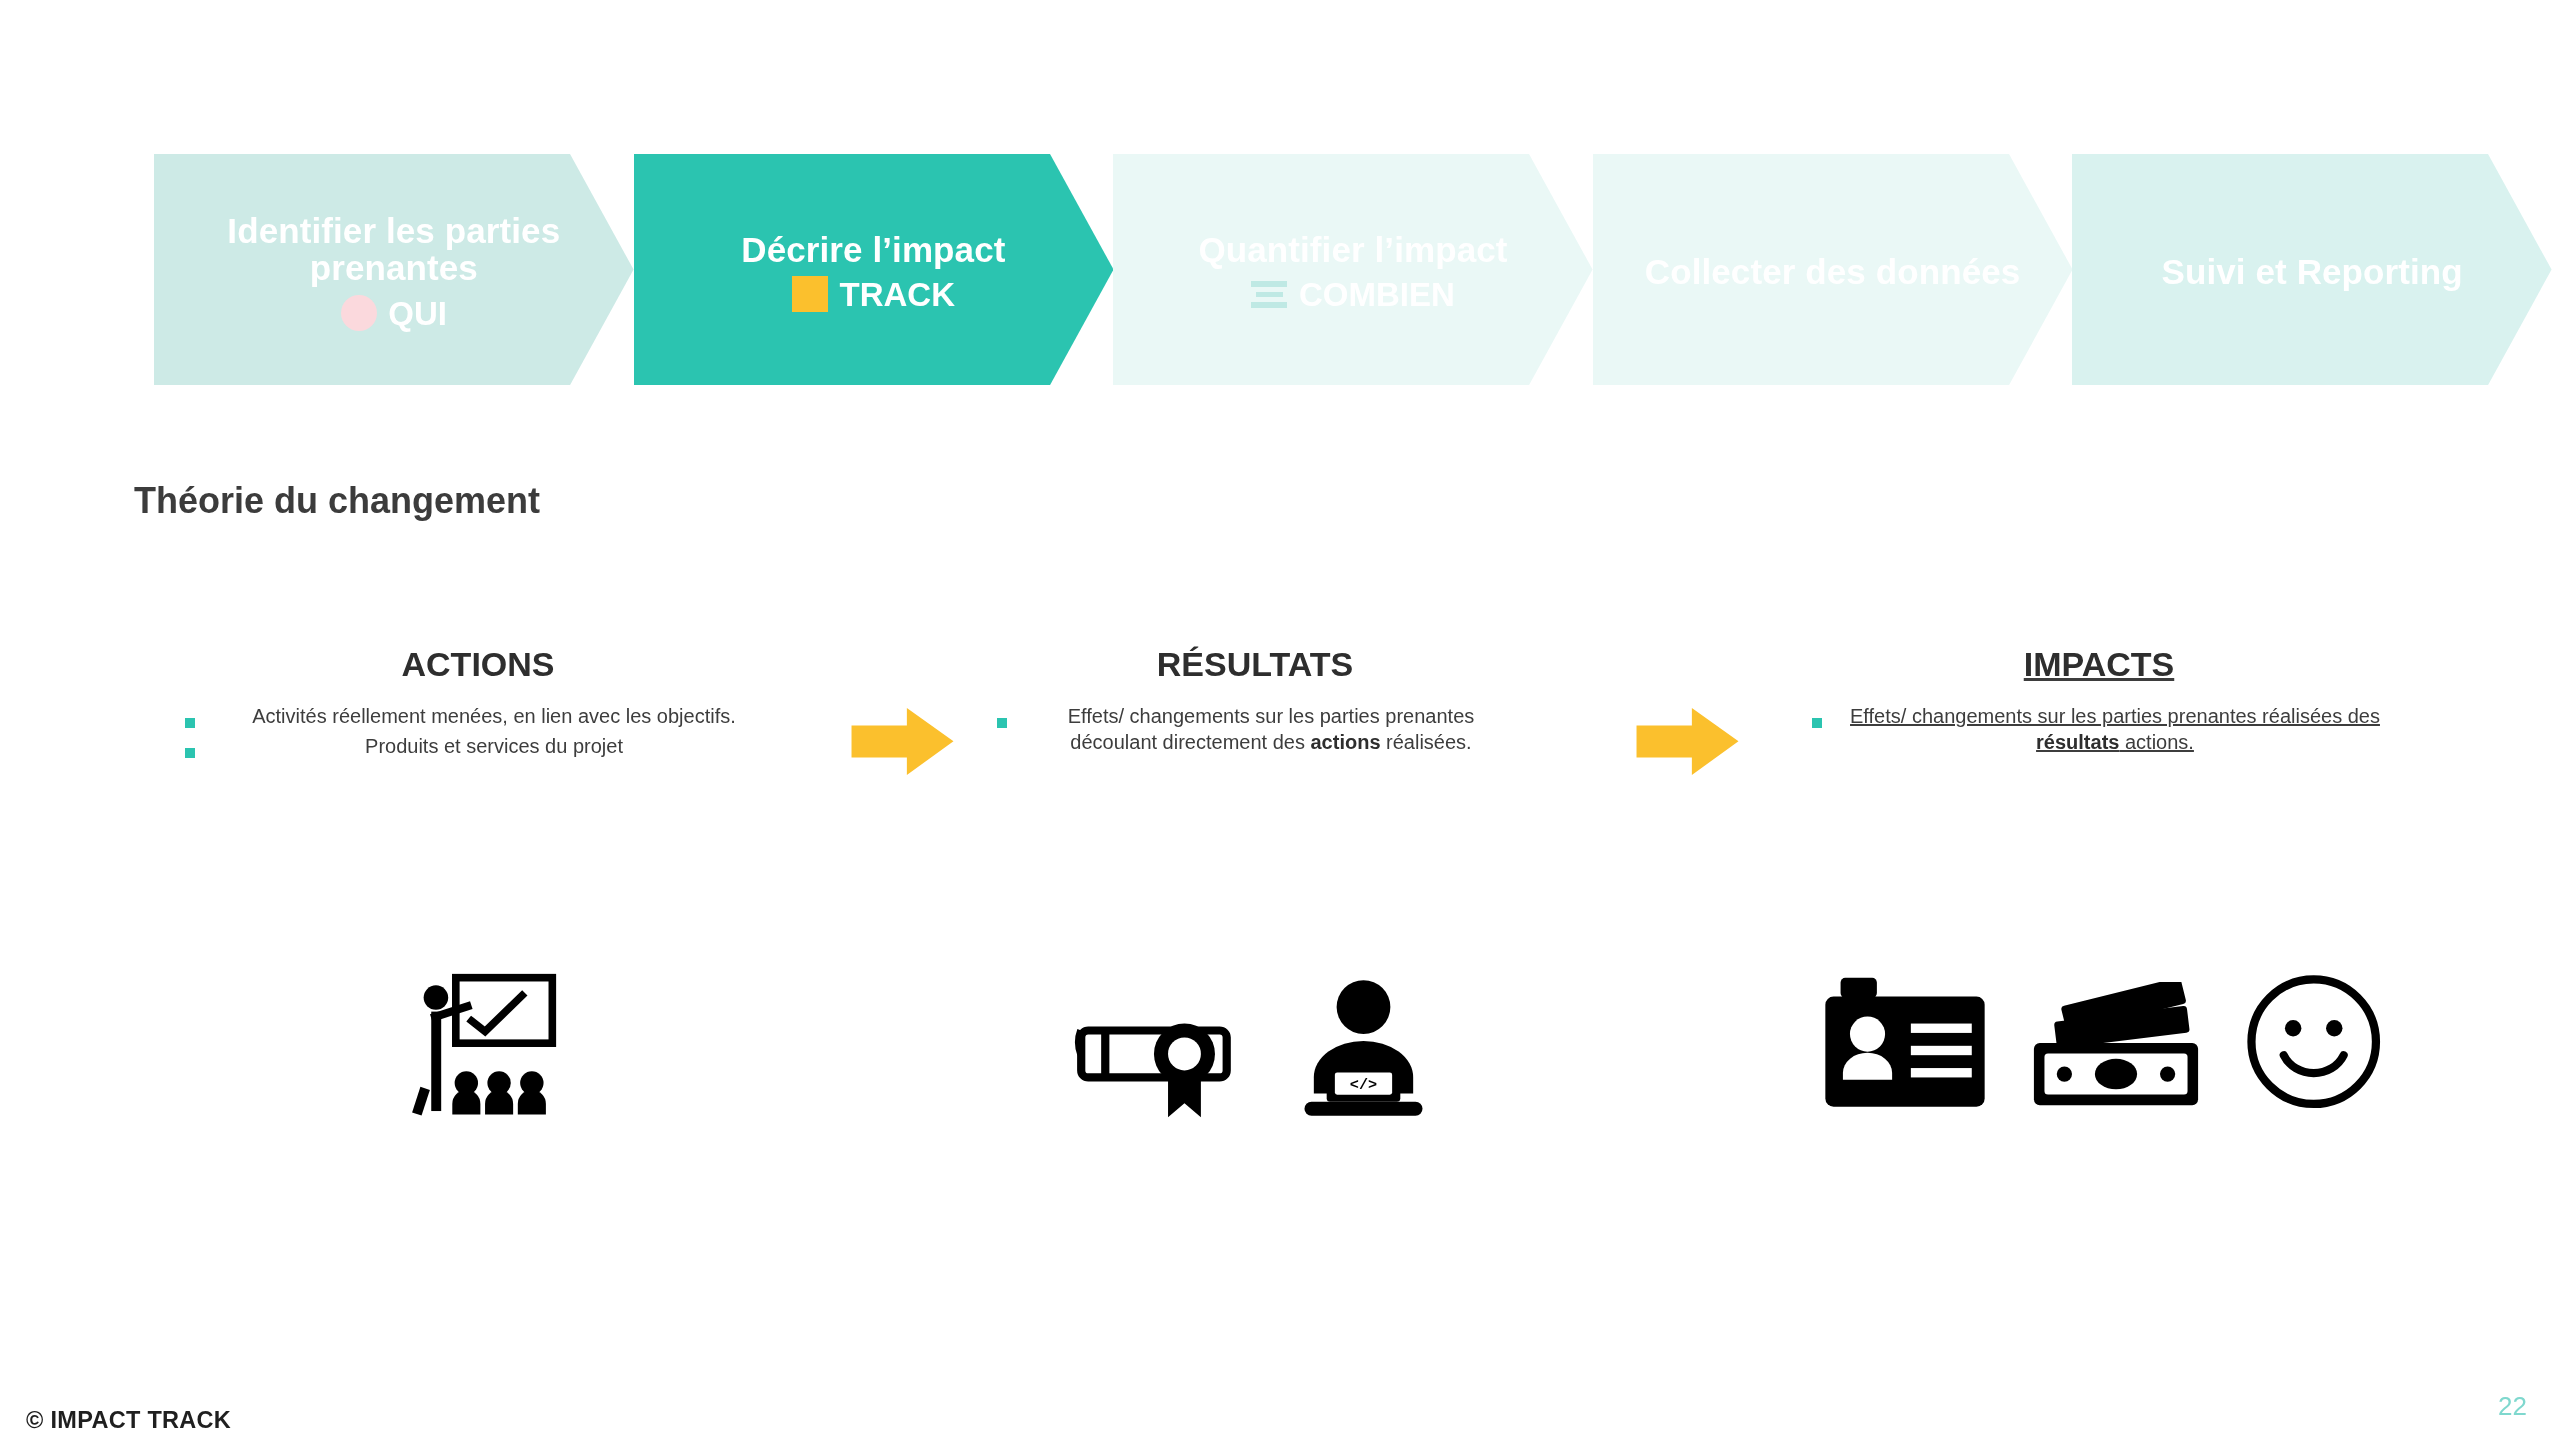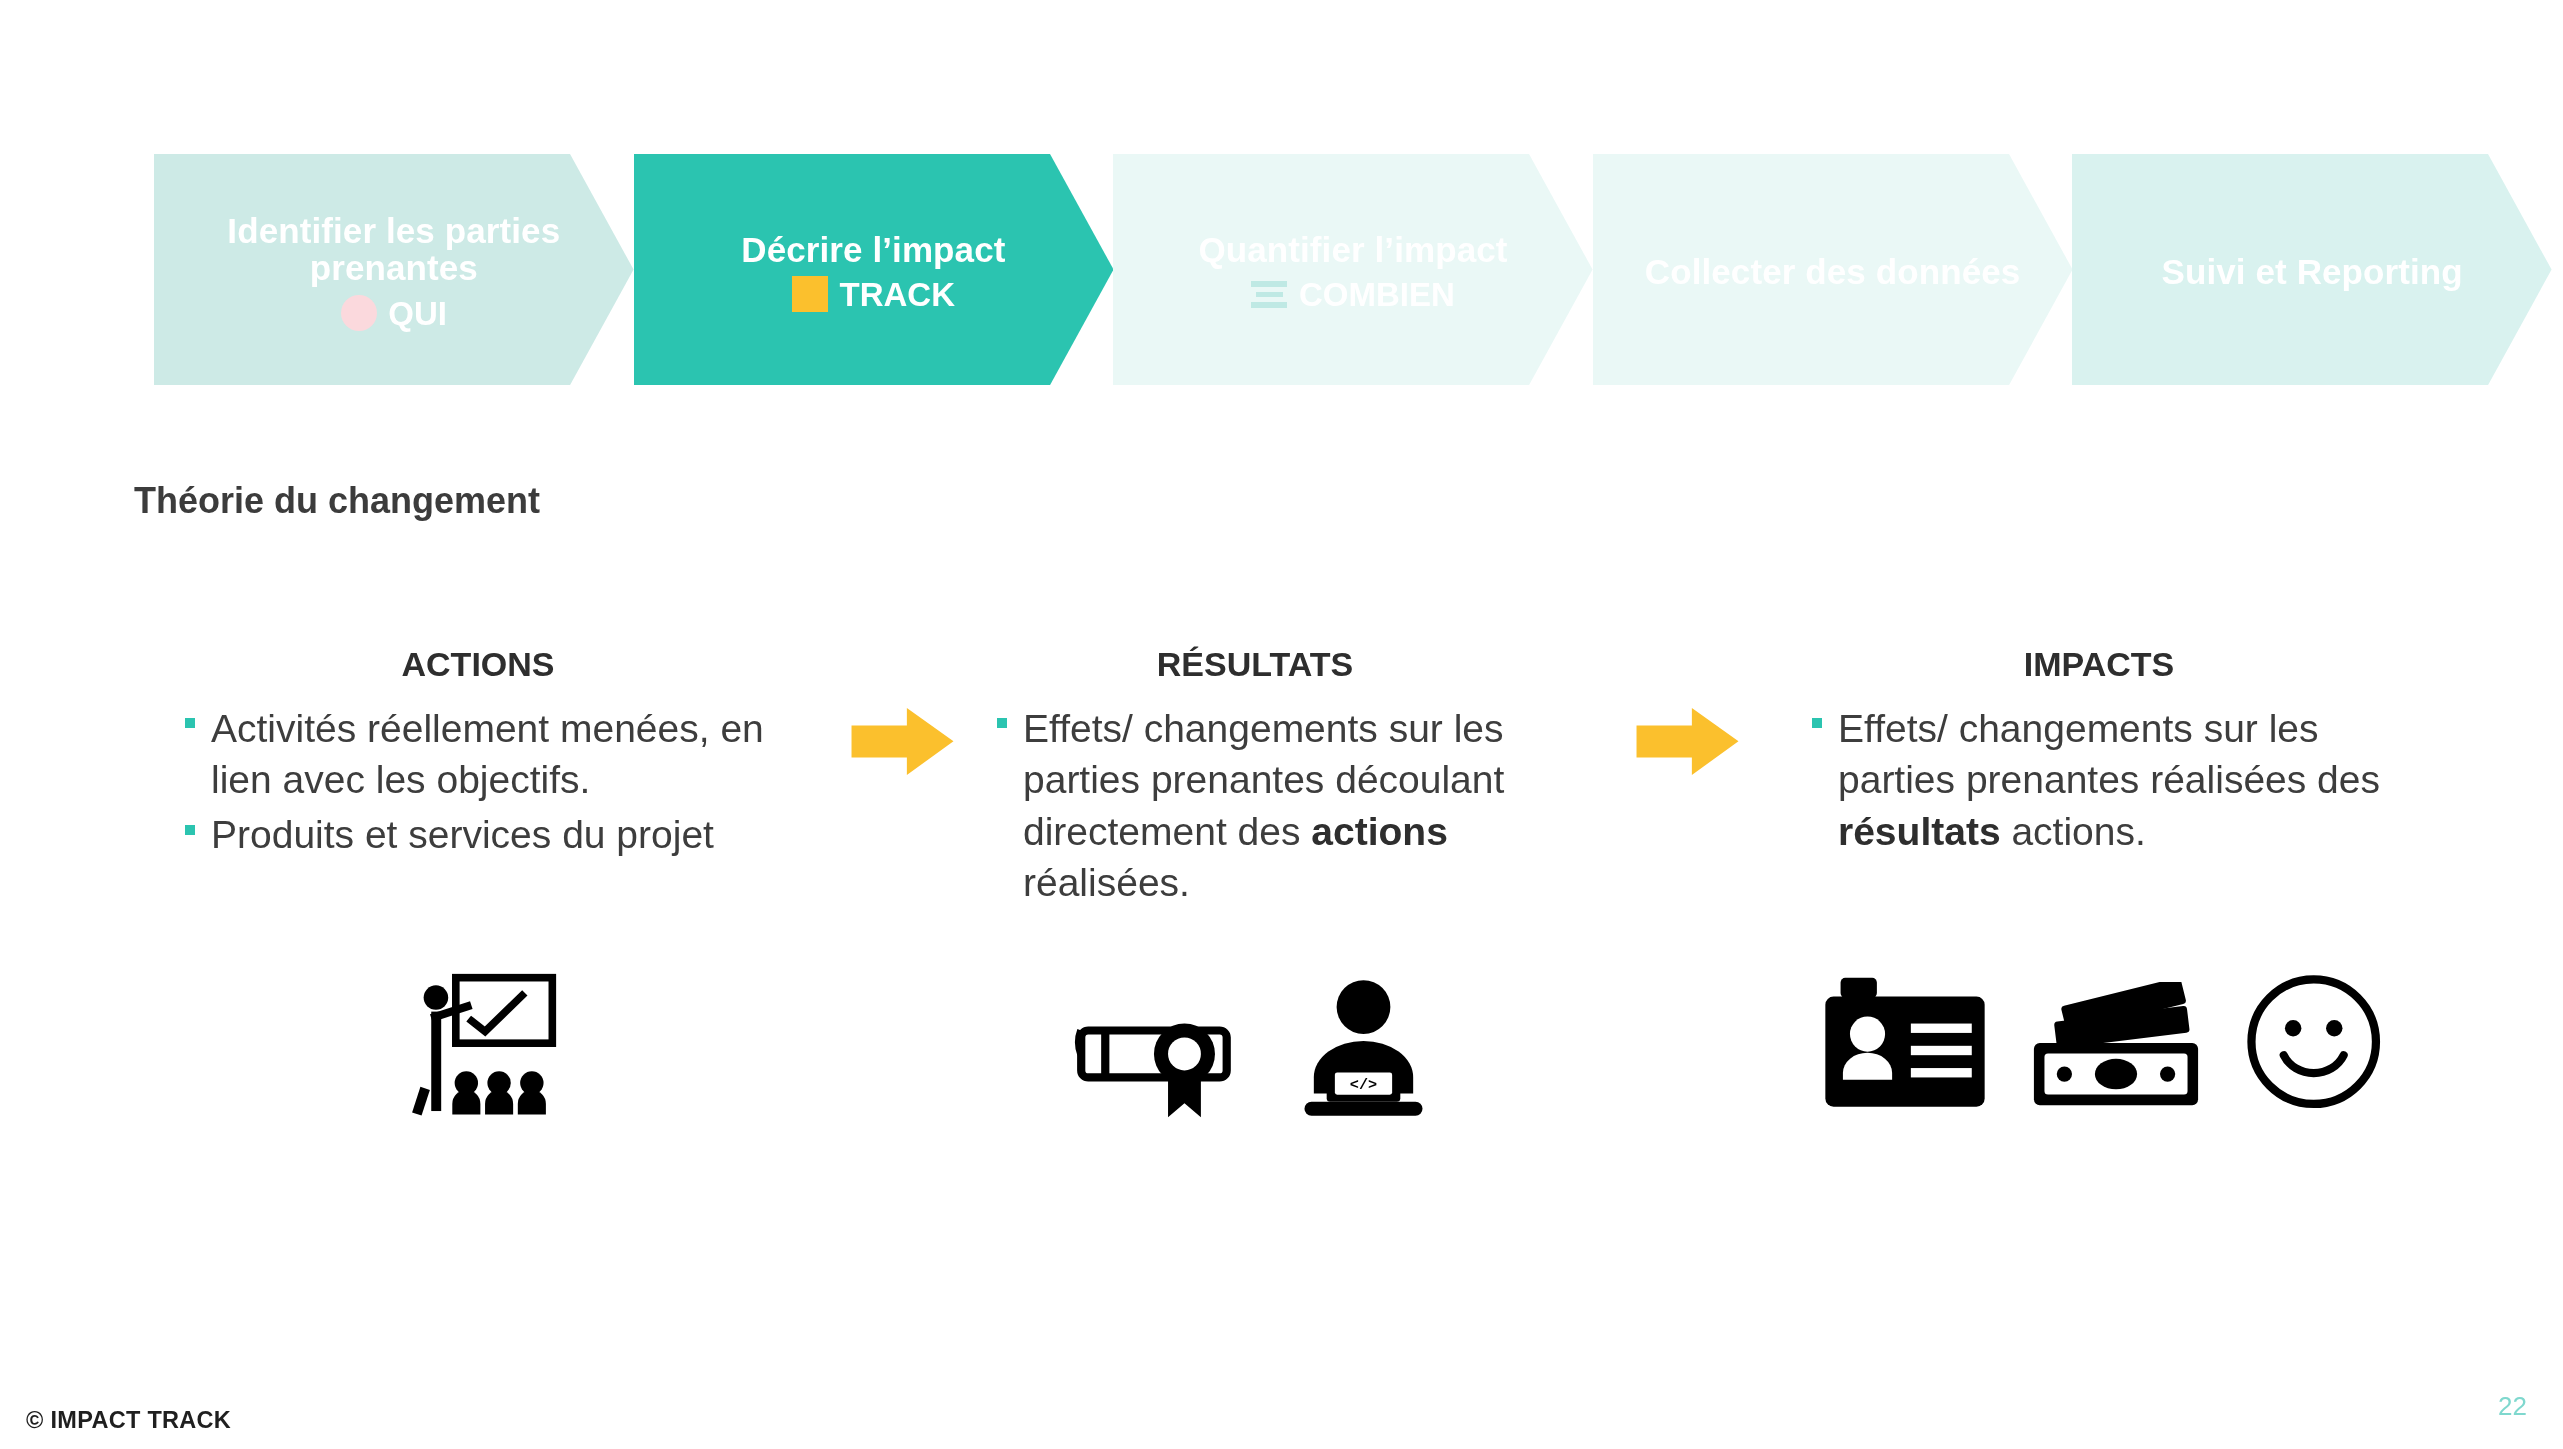--- a/index.html
+++ b/index.html
@@ -112,43 +112,44 @@
     font-size: 34px;
     font-weight: bold;
     color: #2e2e2e;
     text-align: center;
     margin-bottom: 19px;
   }
   ul.bullets {
     list-style: none;
     margin: 0;
     padding: 0;
-    font-size: 39px;
+    font-size: 20px;
     line-height: 1.32;
     color: #3d3d3d;
+    text-align: center;
   }
   ul.bullets li {
     position: relative;
     padding-left: 32px;
     margin-bottom: 3.5px;
   }
   ul.bullets li::before {
     content: "";
     position: absolute;
     left: 5.9px;
     top: 15.2px;
     width: 10px;
     height: 10px;
     background: #2bc4b0;
   }
   .b { font-weight: bold; color: #2e2e2e; }
 
   #col-actions  { left: 179px; width: 598px; }
   #col-results  { left: 991px; width: 528px; }
-  #col-impacts  { left: 1806px; width: 586px; }
+  #col-impacts  { left: 1806px; width: 586px; text-decoration: underline; }
 
   
   .flow-arrow {
     position: absolute;
     top: 708px;
     width: 103px;
     height: 67px;
   }
   #arrow-1 { left: 851px; }
   #arrow-2 { left: 1636px; }

